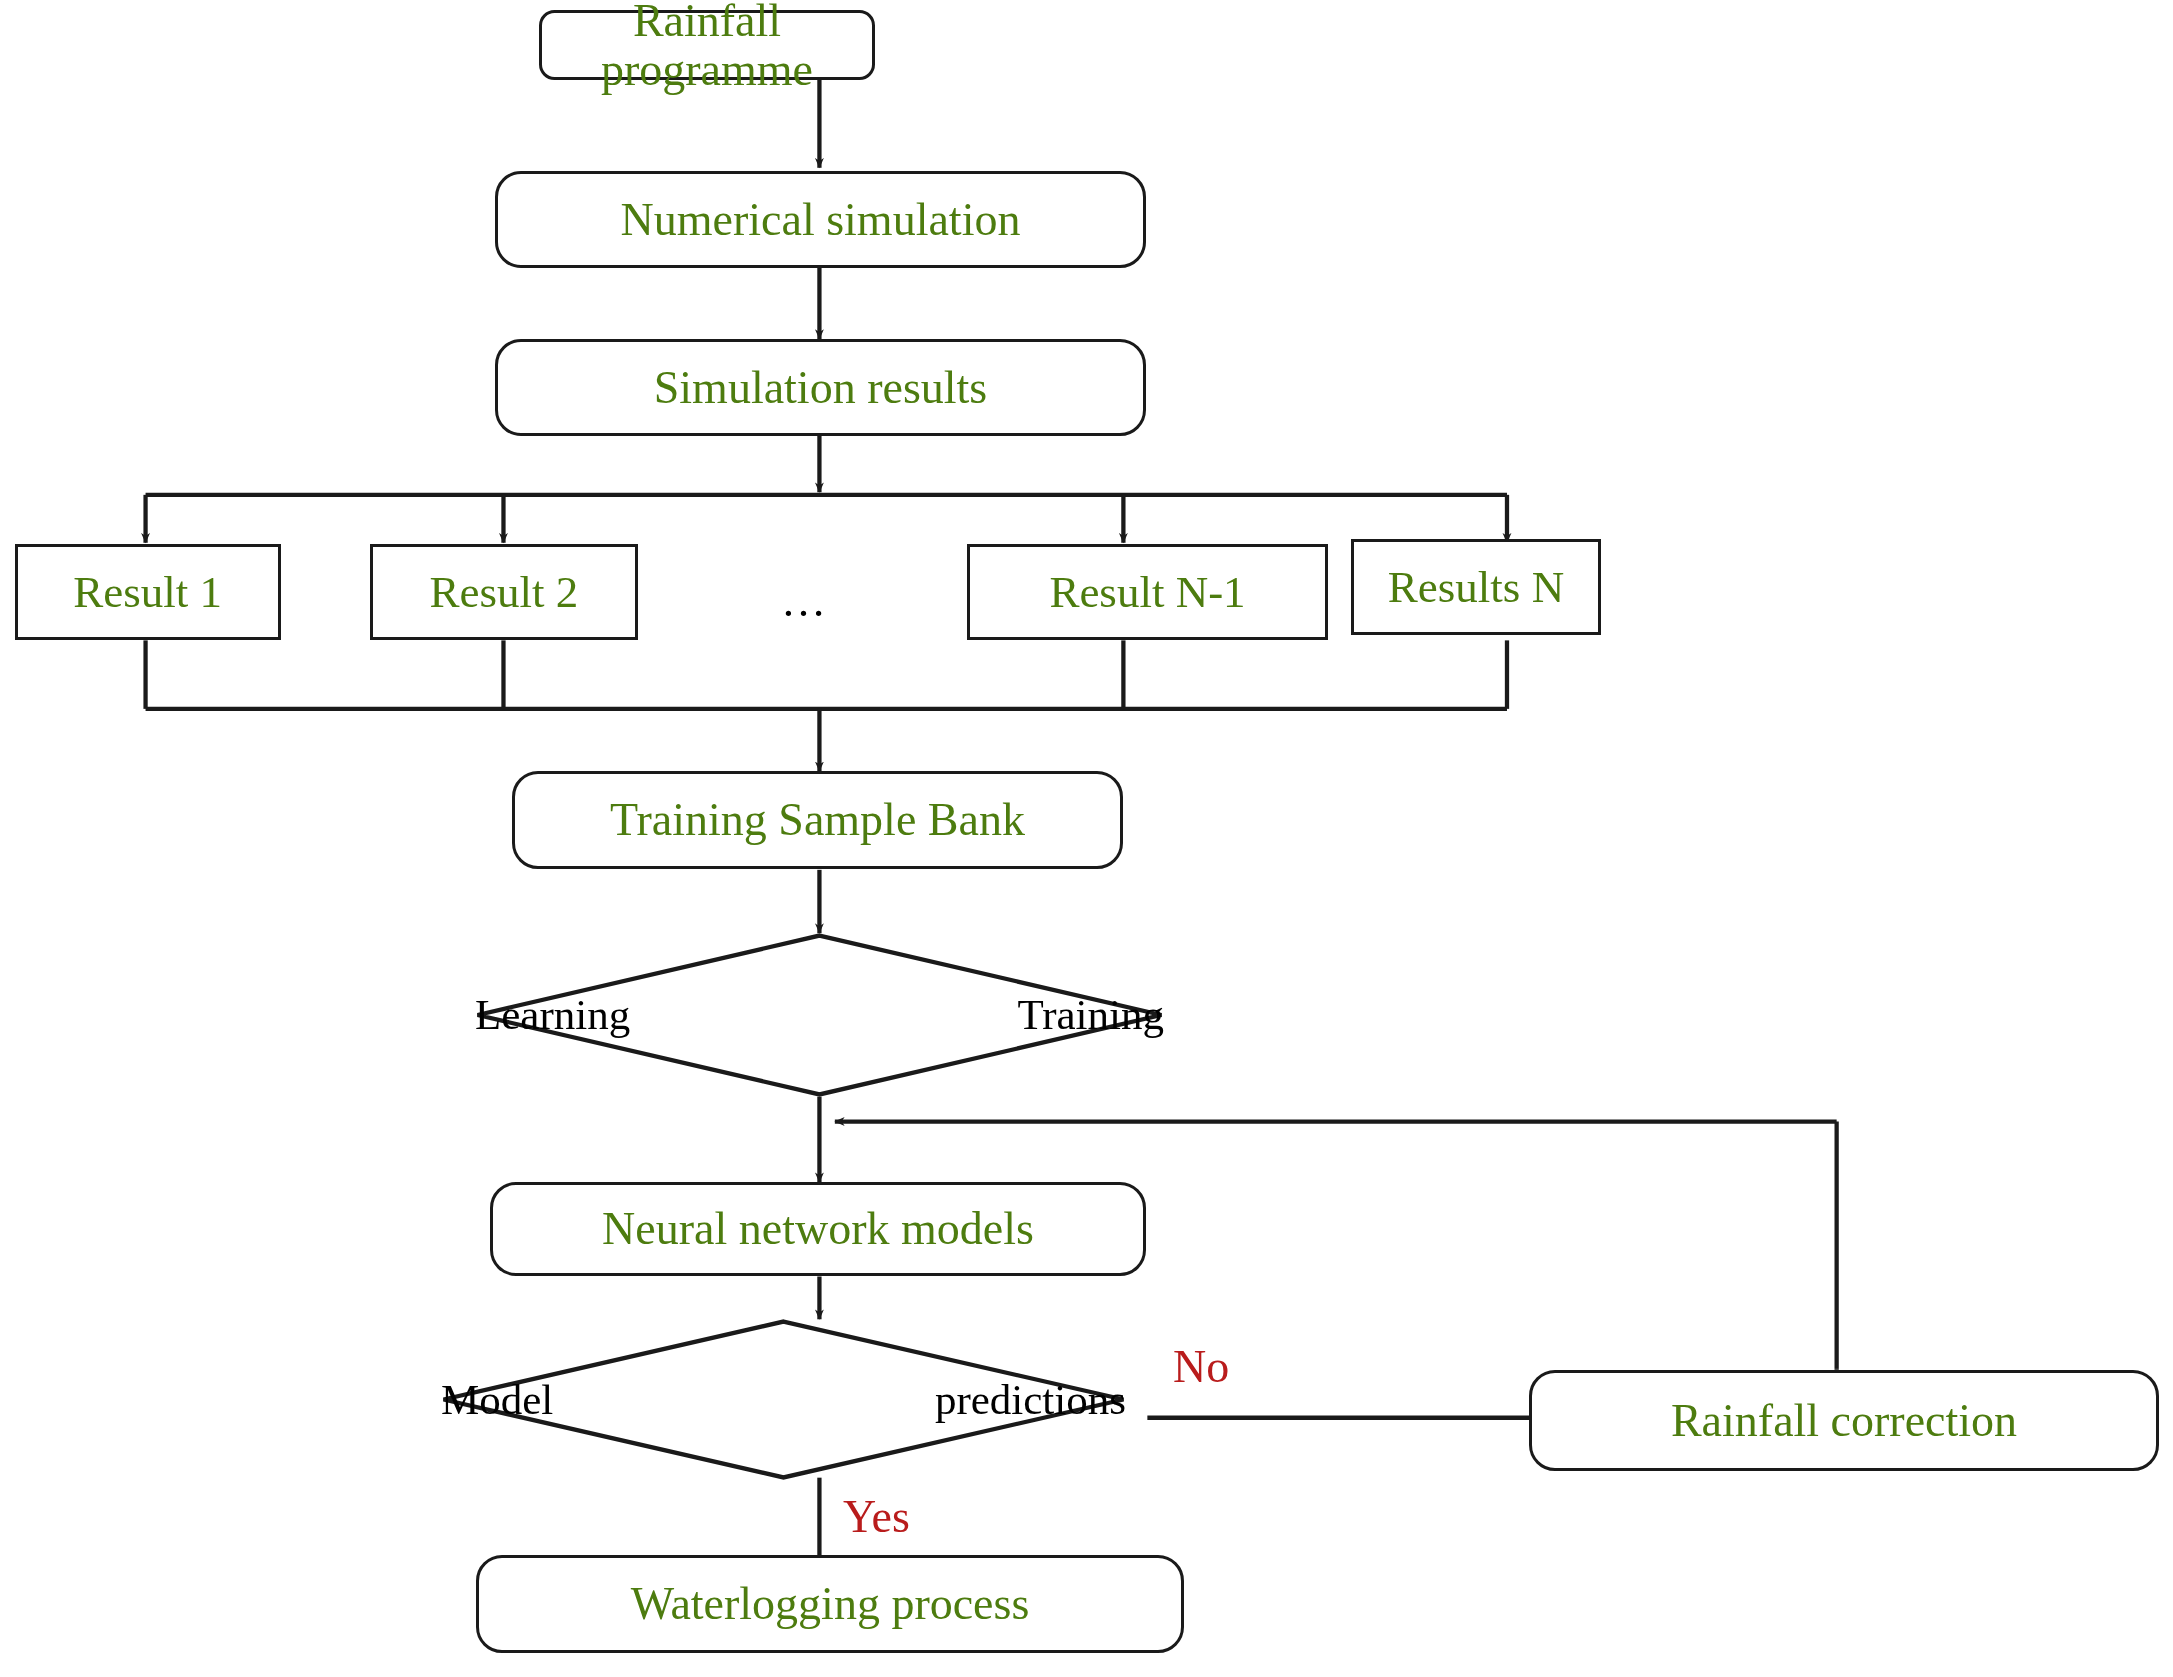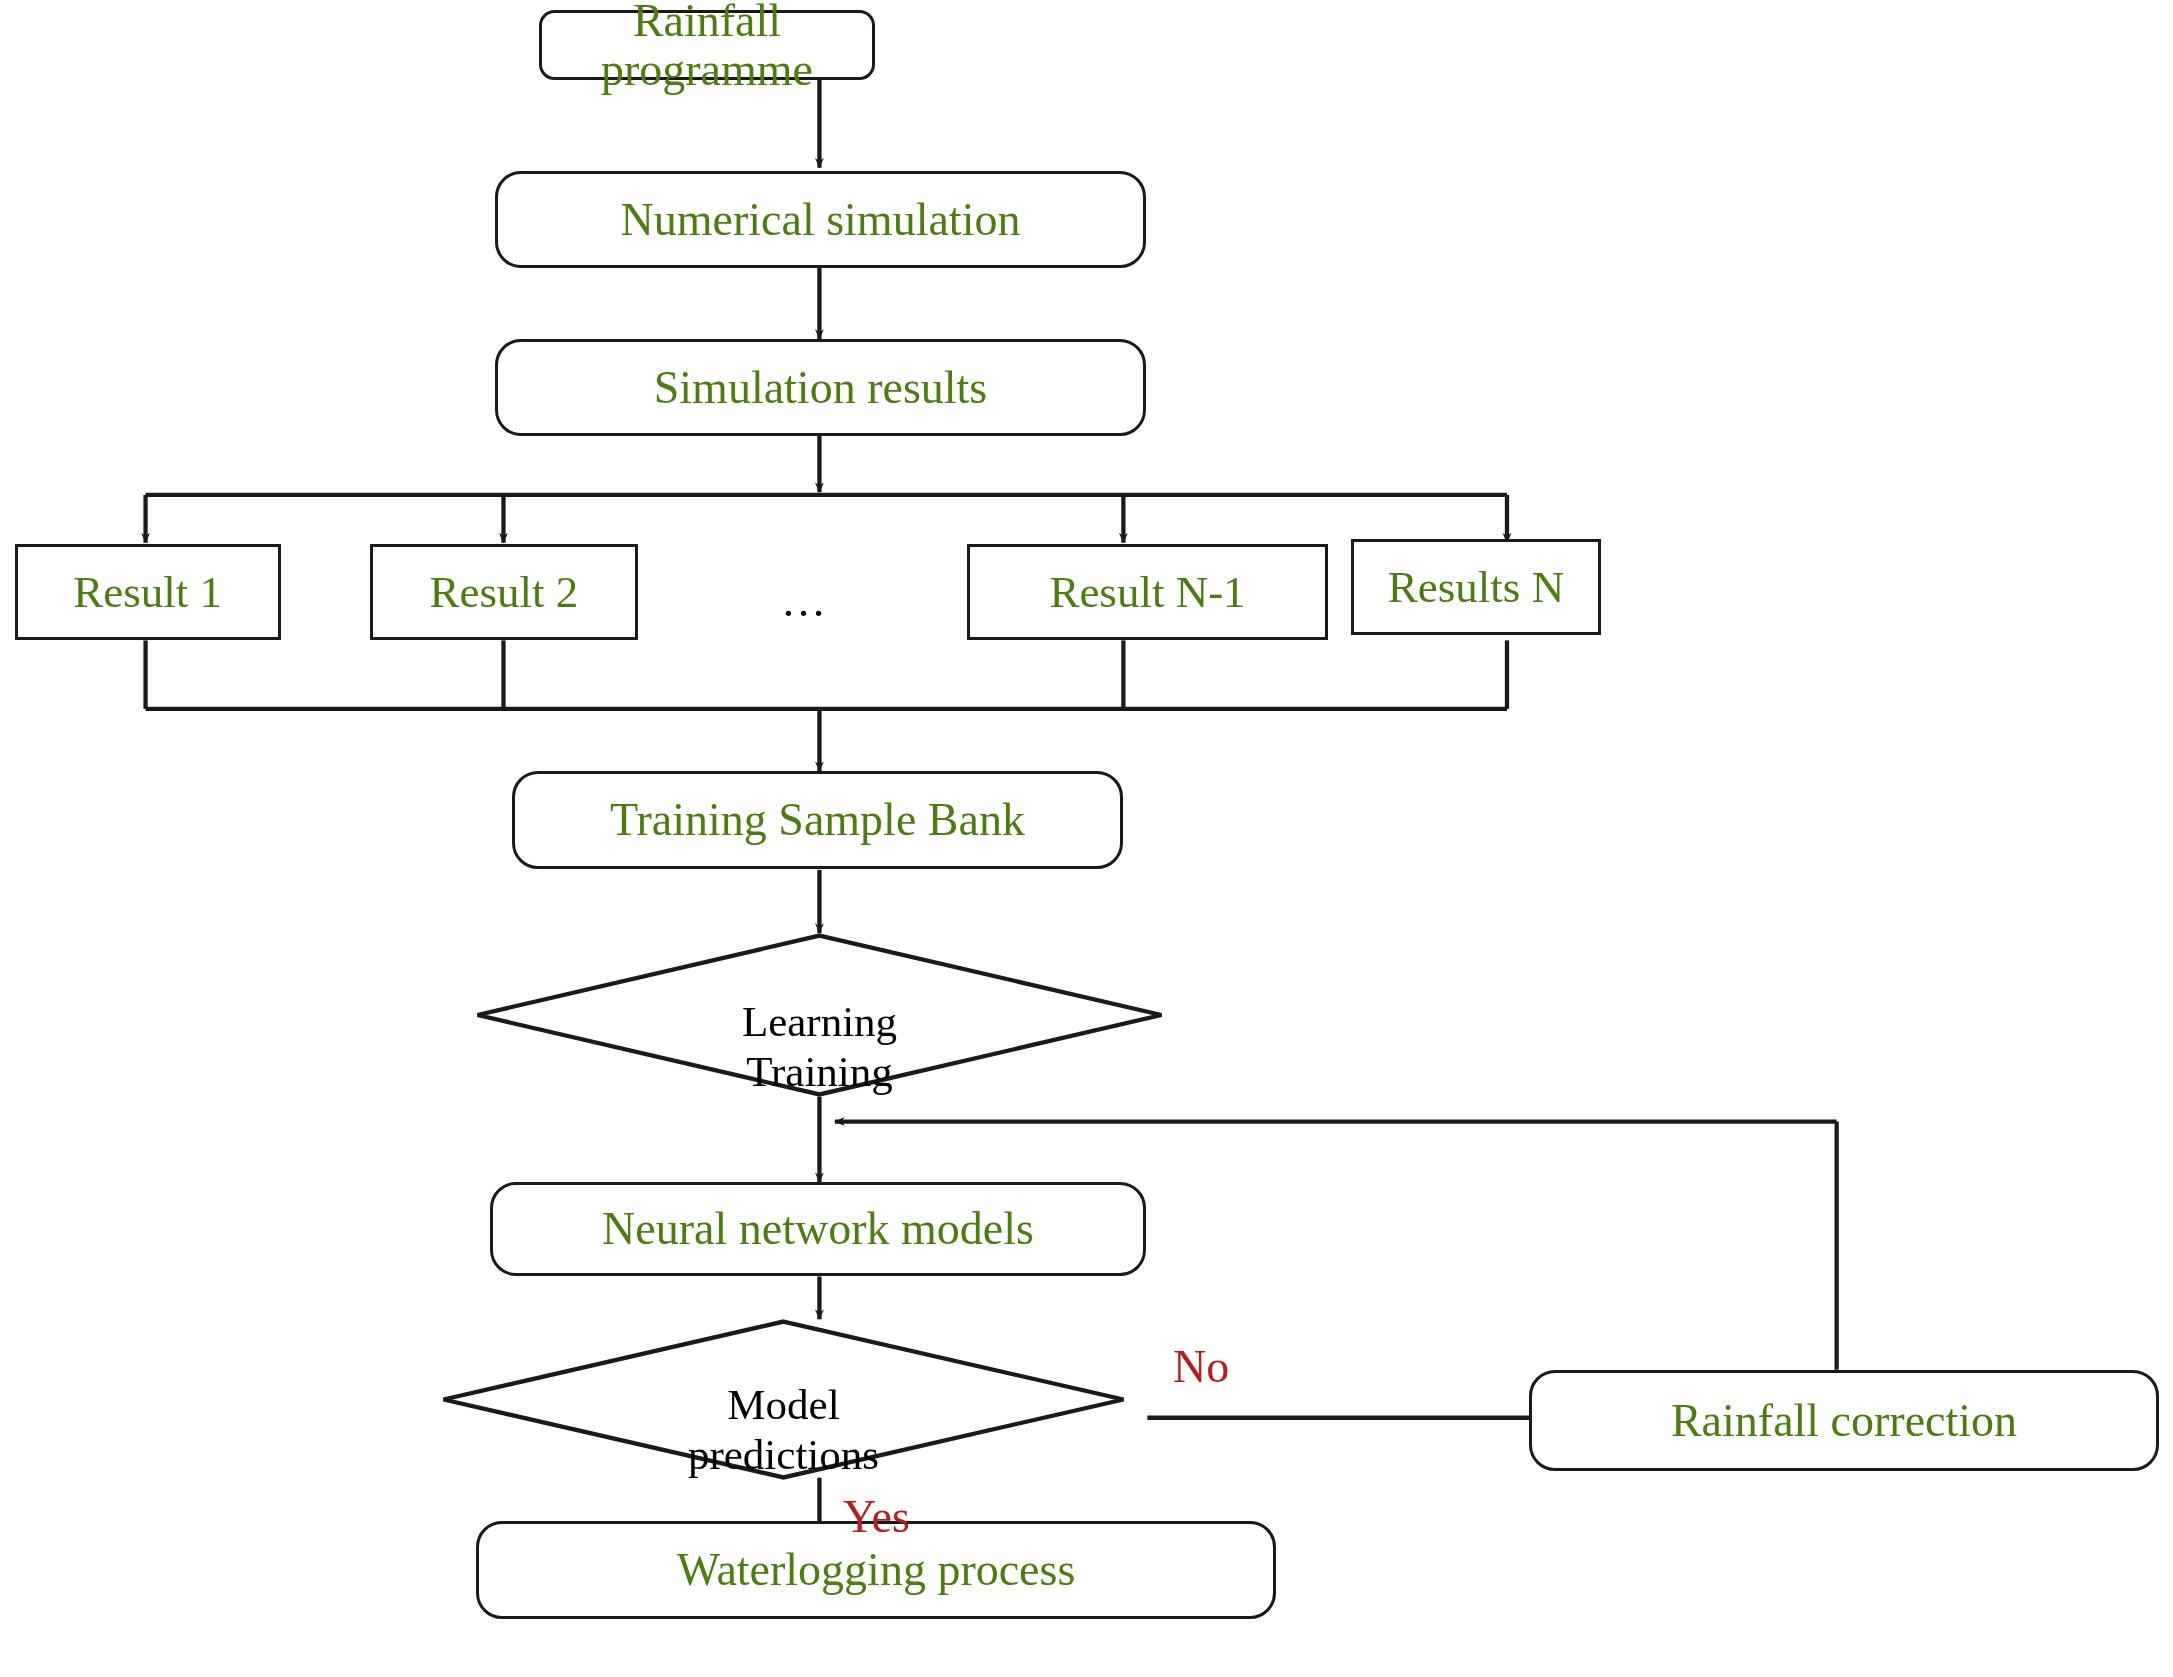--- a/index.html
+++ b/index.html
@@ -40,23 +40,22 @@
     position: absolute;
     left: 0; top: 0;
     width: 100%; height: 100%;
     display: block;
   }
   .diamond-wrap .dlabel {
     position: absolute;
     left: 0; top: 0;
     width: 100%; height: 100%;
     display: flex;
-    flex-direction: column;
     align-items: center;
-    justify-content: flex-end;
+    justify-content: space-between;
     text-align: center;
     color: #000000;
     line-height: 1.16;
     pointer-events: none;
   }
 
   .edge-layer {
     position: absolute;
     left: 0; top: 0;
     width: 2174px;
@@ -184,21 +183,21 @@
   <div class="diamond-wrap" style="left:441px; top:1319px; width:685px; height:161px;">
     <svg viewBox="0 0 800 188" preserveAspectRatio="none">
       <polygon points="400,3 797,94 400,185 3,94" fill="#ffffff" stroke="#1a1a1a" stroke-width="5"></polygon>
     </svg>
     <div class="dlabel fs-small">
       <span>Model</span>
       <span>predictions</span>
     </div>
   </div>
 
-  <div class="node fs-big" style="left:476px; top:1521px; width:800px; height:98px;">
+  <div class="node fs-big" style="left:476px; top:1555px; width:708px; height:98px;">
     <span class="lbl">Waterlogging process</span>
   </div>
 
   <div class="node fs-big" style="left:1529px; top:1370px; width:630px; height:101px;">
     <span class="lbl">Rainfall correction</span>
   </div>
 
   <div class="etext fs-big" style="left:843px; top:1490px;">
     <span>Yes</span>
   </div>

